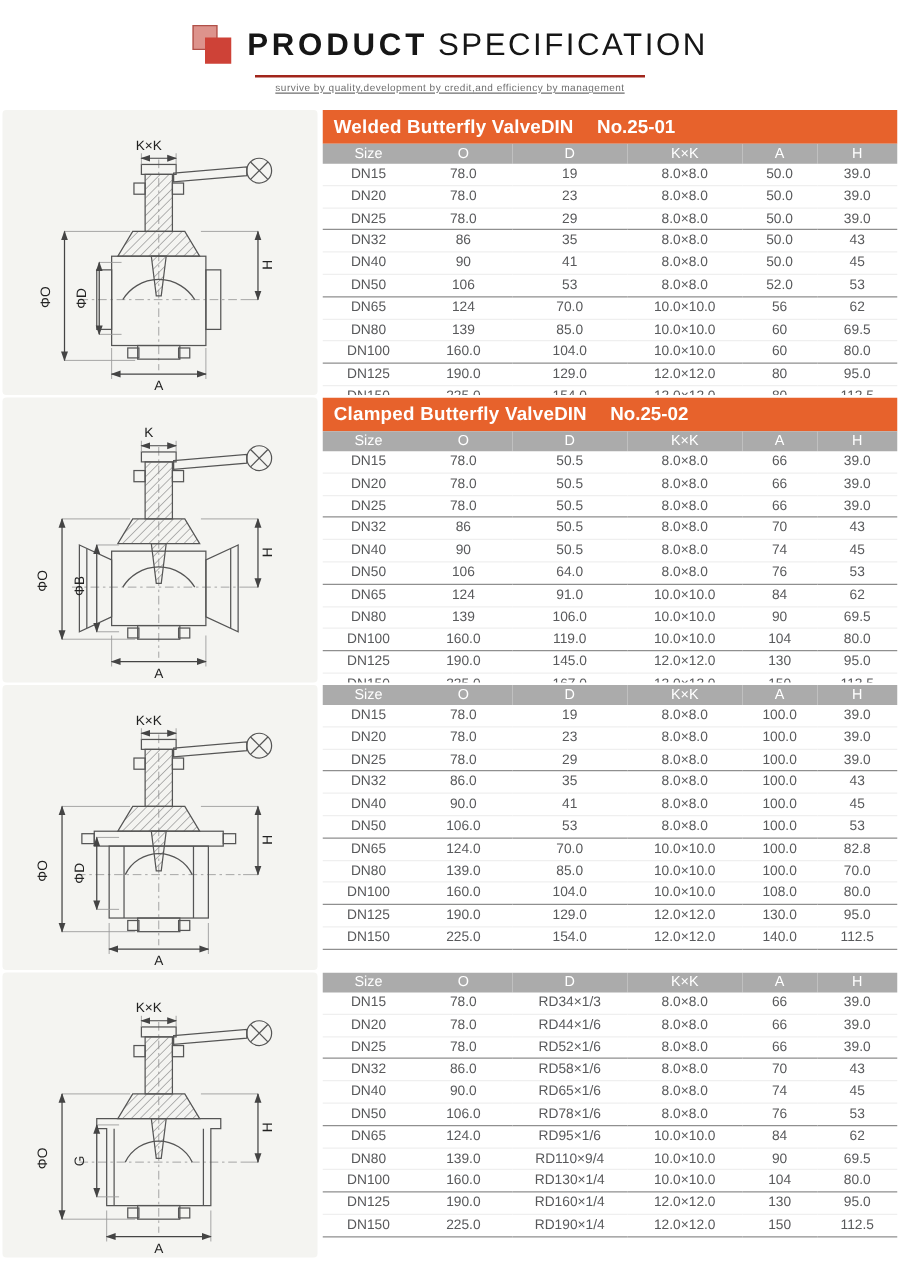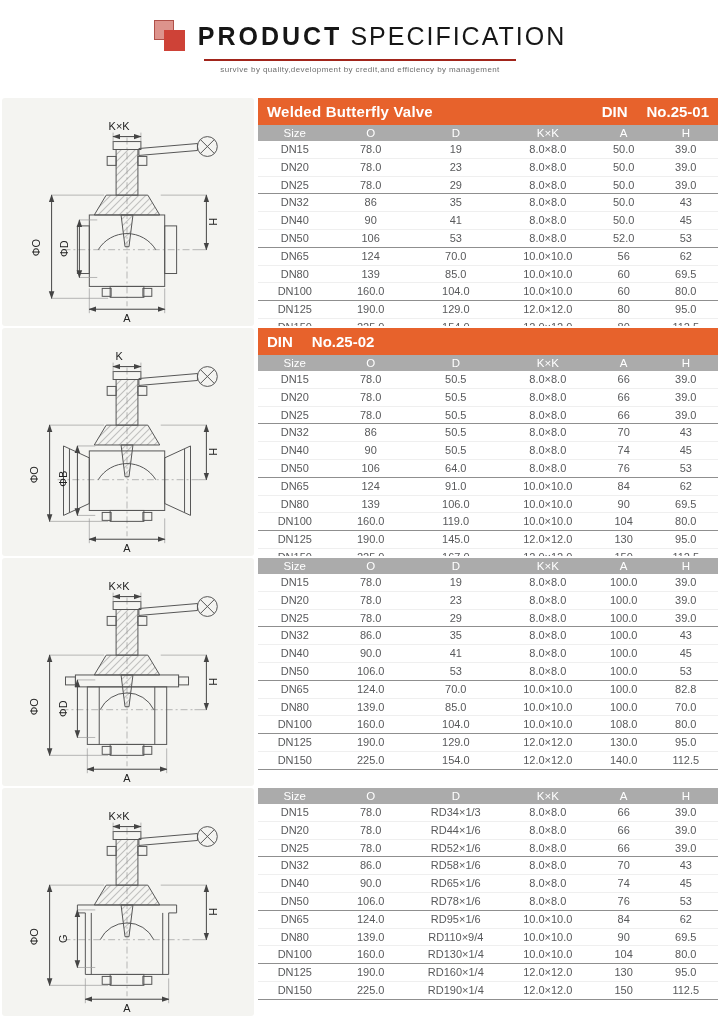--- a/index.html
+++ b/index.html
@@ -1,38 +1,38 @@
 <!DOCTYPE html>
 <html><head>
 <meta charset="utf-8">
 <style>
   html,body{margin:0;padding:0;background:#fff;}
   body{width:720px;height:1021px;font-family:"Liberation Sans",sans-serif;overflow:hidden;}
 
   
-  .page-header{height:98px;text-align:center;padding-top:20px;box-sizing:border-box;}
+  .page-header{height:88px;text-align:center;padding-top:20px;box-sizing:border-box;}
   .brand{display:inline-flex;align-items:center;gap:12px;}
   .logo{position:relative;width:32px;height:32px;display:inline-block;}
   .logo .sq{position:absolute;display:block;}
   .logo .back{left:0;top:0;width:18px;height:18px;background:#dd938c;border:1px solid #b05048;}
   .logo .front{left:10px;top:10px;width:21px;height:21px;background:#ce4237;}
   h1.title{margin:0;font-size:25px;color:#161616;letter-spacing:1px;white-space:nowrap;}
   h1.title .bold{font-weight:bold;letter-spacing:3px;}
   h1.title .light{font-weight:normal;letter-spacing:2px;margin-left:8px;}
   .rule{width:312px;height:2px;background:#a1251b;margin:3px auto 4px;}
-  .tagline{font-size:8px;color:#6e6e6e;letter-spacing:.4px;}
+  .tagline{font-size:8px;color:#6e6e6e;letter-spacing:.4px;text-decoration:underline;}
 
   
   .sections{padding:0 2px;}
   .valve-section{display:flex;gap:4px;height:228px;margin-bottom:2px;}
   .drawing-panel{width:252px;min-width:252px;background:#f4f4f1;border-radius:3px;
                  display:flex;align-items:center;justify-content:center;}
   .table-wrap{flex:1;height:228px;overflow:hidden;}
 
-  .title-bar{display:flex;justify-content:space-between;align-items:center;background:#e7622c;
+  .title-bar{display:flex;align-items:center;background:#e7622c;
              color:#fff;height:27px;padding:0 9px;box-sizing:border-box;}
   .title-bar .t-name{font-size:15px;font-weight:bold;letter-spacing:.2px;}
   .title-bar .t-din{font-size:15px;font-weight:bold;}
   .title-bar .t-din .din-no{margin-left:19px;}
 
   table.spec{width:100%;border-collapse:collapse;table-layout:fixed;}
   table.spec th{background:#ababab;color:#fff;font-weight:normal;font-size:11.5px;
                 height:16px;padding:0;text-align:center;}
   table.spec td{font-size:11px;color:#58595b;text-align:center;padding:0;
                 line-height:16.8px;height:16.8px;border-top:1px solid #efefef;
@@ -292,20 +292,21 @@
         <line class="dl" x1="206" y1="96" x2="206" y2="151" marker-start="url(#m1)" marker-end="url(#m1)"></line>
         <text class="dim" text-anchor="middle" transform="rotate(-90 217 123)" x="217" y="123">H</text>
         <line class="xl" x1="88" y1="190" x2="88" y2="215"></line>
           <line class="xl" x1="164" y1="190" x2="164" y2="215"></line>
         <line class="dl" x1="88" y1="211" x2="164" y2="211" marker-start="url(#m1)" marker-end="url(#m1)"></line>
         <text class="dim" x="126" y="224" text-anchor="middle">A</text>
       </svg>
     </div>
     <div class="table-wrap">
       <div class="title-bar">
+        <span class="t-name">Clamped Butterfly Valve</span>
         <span class="t-din"><span>DIN</span><span class="din-no">No.25-02</span></span>
       </div>
       <table class="spec">
         <colgroup>
             <col class="c0">
             <col class="c1">
             <col class="c2">
             <col class="c3">
             <col class="c4">
             <col class="c5">

